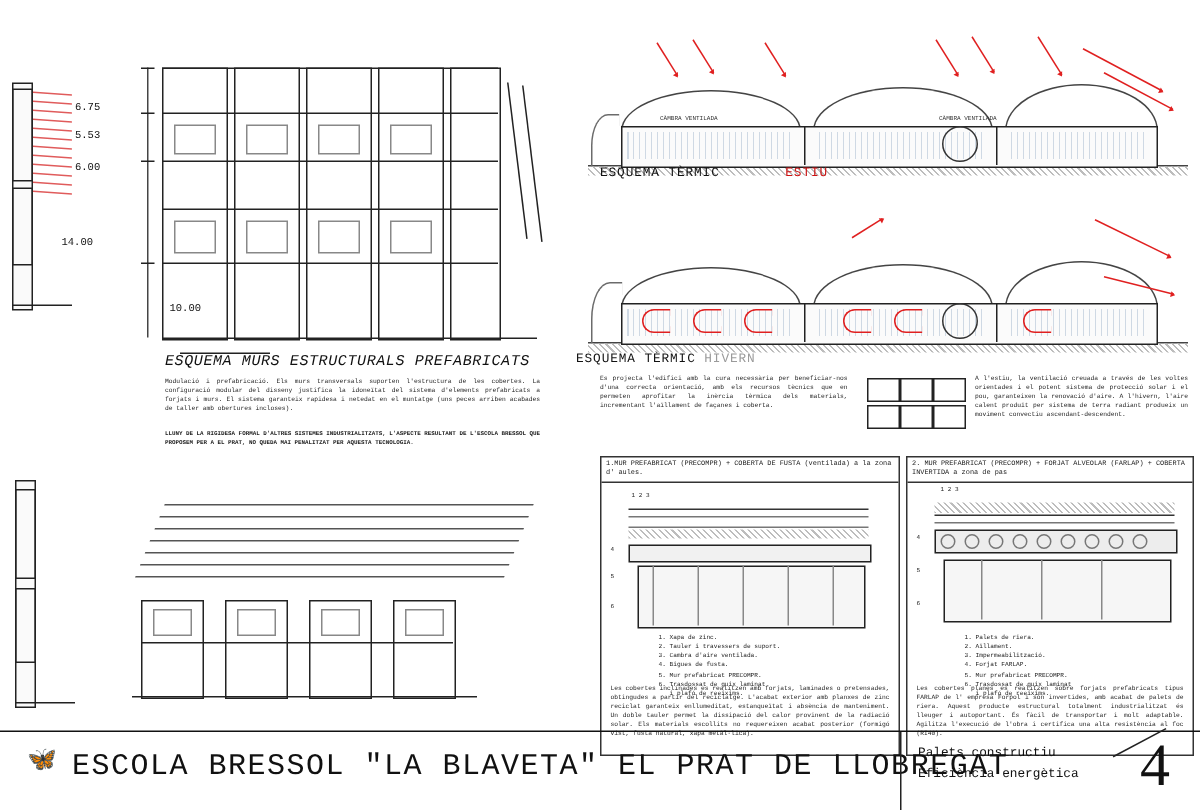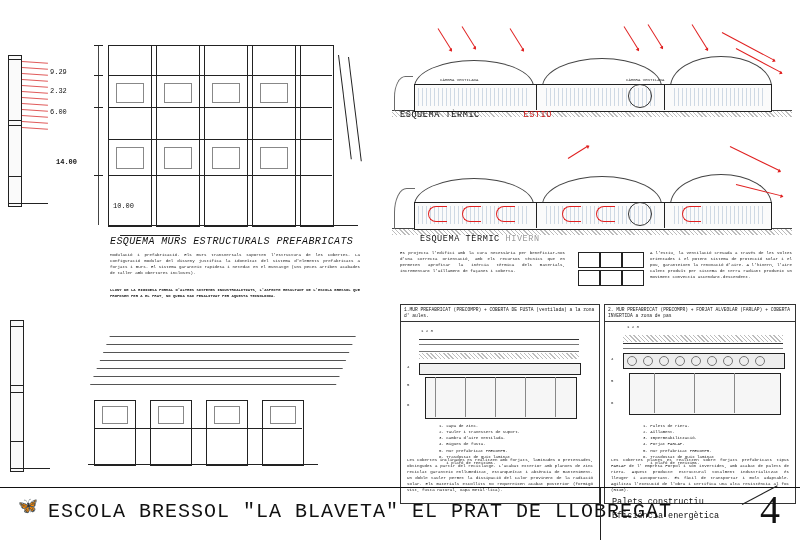--- a/index.html
+++ b/index.html
@@ -100,24 +100,24 @@
     <div class="hair" style="left:248px;top:20px;width:0.8px;height:105px;transform:rotate(-7deg);transform-origin:top;"></div>
     <div class="hair" style="left:258px;top:22px;width:0.8px;height:105px;transform:rotate(-7deg);transform-origin:top;"></div>
 
     <div class="hair" style="left:8px;top:10px;width:0.7px;height:180px;background:#444;"></div>
     <div class="hair" style="left:4px;top:10px;width:9px;height:0.7px;"></div>
     <div class="hair" style="left:4px;top:40px;width:9px;height:0.7px;"></div>
     <div class="hair" style="left:4px;top:72px;width:9px;height:0.7px;"></div>
     <div class="hair" style="left:4px;top:140px;width:9px;height:0.7px;"></div>
     <div class="hair" style="left:30px;top:200px;width:60px;height:0.7px;"></div>
   </div>
-  <div class="dim abs" style="left:50px;top:68px;">9.29</div>
-  <div class="dim abs" style="left:50px;top:87px;">2.32</div>
+  <div class="dim abs" style="left:50px;top:68px;">6.75</div>
+  <div class="dim abs" style="left:50px;top:87px;">5.53</div>
   <div class="dim abs" style="left:50px;top:108px;">6.00</div>
-  <div class="dim abs" style="left:56px;top:158px;font-weight:bold;">14.00</div>
+  <div class="dim abs" style="left:41px;top:158px;">14.00</div>
   <div class="dim abs" style="left:113px;top:202px;">10.00</div>
 
   <div class="cap abs" style="left:110px;top:236px;">ESQUEMA MURS ESTRUCTURALS PREFABRICATS</div>
   <div class="txt abs" style="left:110px;top:252px;width:250px;">Modulació i prefabricació. Els murs transversals suporten l'estructura de les cobertes. La configuració modular del disseny justifica la idoneïtat del sistema d'elements prefabricats a forjats i murs. El sistema garanteix rapidesa i netedat en el muntatge (uns peces arriben acabades de taller amb obertures incloses).</div>
   <div class="txt abs" style="left:110px;top:288px;width:250px;font-weight:bold;font-size:3.9px;">LLUNY DE LA RIGIDESA FORMAL D'ALTRES SISTEMES INDUSTRIALITZATS, L'ASPECTE RESULTANT DE L'ESCOLA BRESSOL QUE PROPOSEM PER A EL PRAT, NO QUEDA MAI PENALITZAT PER AQUESTA TECNOLOGIA.</div>
 
   <div class="abs" style="left:392px;top:22px;width:400px;height:100px;">
 
     <div class="ground" style="left:0;top:88px;width:400px;background:#444;"></div>
     <div class="hatch" style="left:0;top:89px;width:400px;height:6px;"></div>
@@ -171,21 +171,21 @@
     <div class="abs" style="left:36px;top:66px;width:18px;height:14px;border:0.7px solid #e02020;border-right:none;border-radius:8px 0 0 8px;"></div>
     <div class="abs" style="left:70px;top:66px;width:18px;height:14px;border:0.7px solid #e02020;border-right:none;border-radius:8px 0 0 8px;"></div>
     <div class="abs" style="left:104px;top:66px;width:18px;height:14px;border:0.7px solid #e02020;border-right:none;border-radius:8px 0 0 8px;"></div>
     <div class="abs" style="left:170px;top:66px;width:18px;height:14px;border:0.7px solid #e02020;border-right:none;border-radius:8px 0 0 8px;"></div>
     <div class="abs" style="left:204px;top:66px;width:18px;height:14px;border:0.7px solid #e02020;border-right:none;border-radius:8px 0 0 8px;"></div>
     <div class="abs" style="left:290px;top:66px;width:18px;height:14px;border:0.7px solid #e02020;border-right:none;border-radius:8px 0 0 8px;"></div>
     <div class="arrow-red" style="left:176px;top:18px;width:24px;transform:rotate(-32deg);"></div>
     <div class="arrow-red" style="left:338px;top:6px;width:56px;transform:rotate(26deg);"></div>
     <div class="arrow-red" style="left:344px;top:44px;width:48px;transform:rotate(14deg);"></div>
   </div>
-  <div class="cap-lg abs" style="left:420px;top:234px;">
+  <div class="cap-lg abs" style="left:384px;top:234px;">
     <span>ESQUEMA TÈRMIC</span>
     <span class="grey">HIVERN</span>
   </div>
 
   <div class="abs" style="left:578px;top:252px;width:64px;height:34px;">
     <div class="box" style="left:0;top:0;width:20px;height:14px;"></div>
     <div class="box" style="left:22px;top:0;width:20px;height:14px;"></div>
     <div class="box" style="left:44px;top:0;width:20px;height:14px;"></div>
     <div class="box" style="left:0;top:18px;width:20px;height:14px;"></div>
     <div class="box" style="left:22px;top:18px;width:20px;height:14px;"></div>

